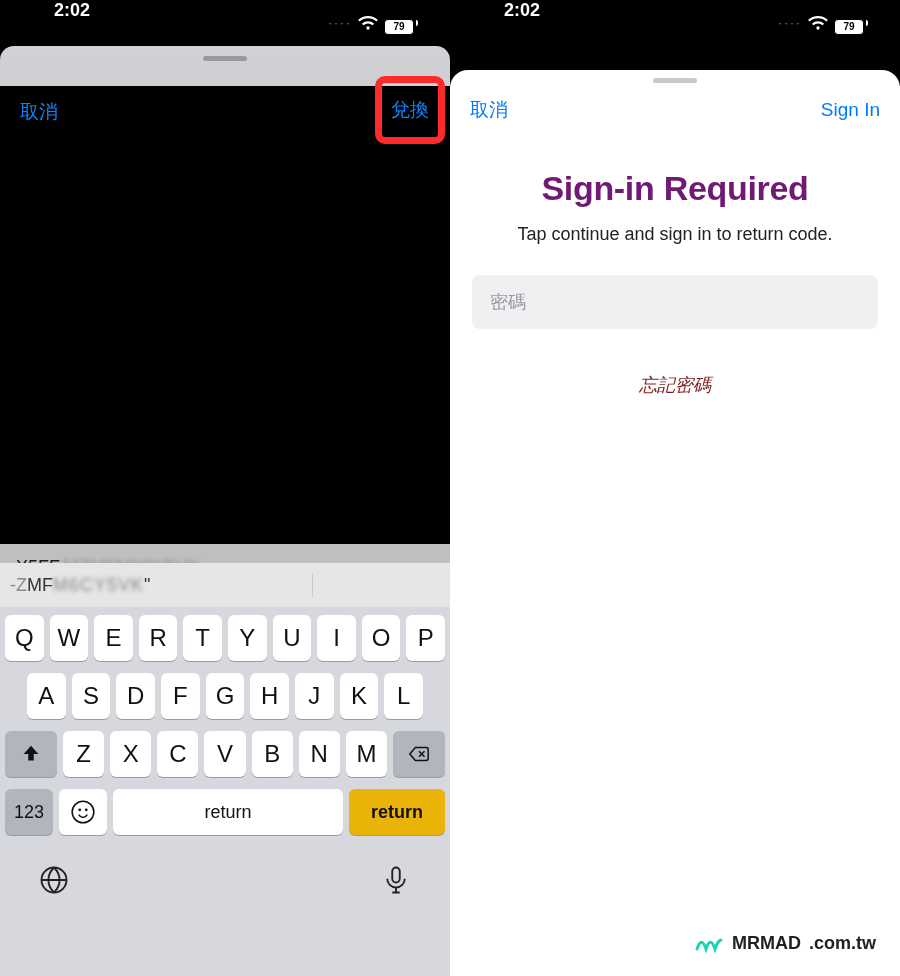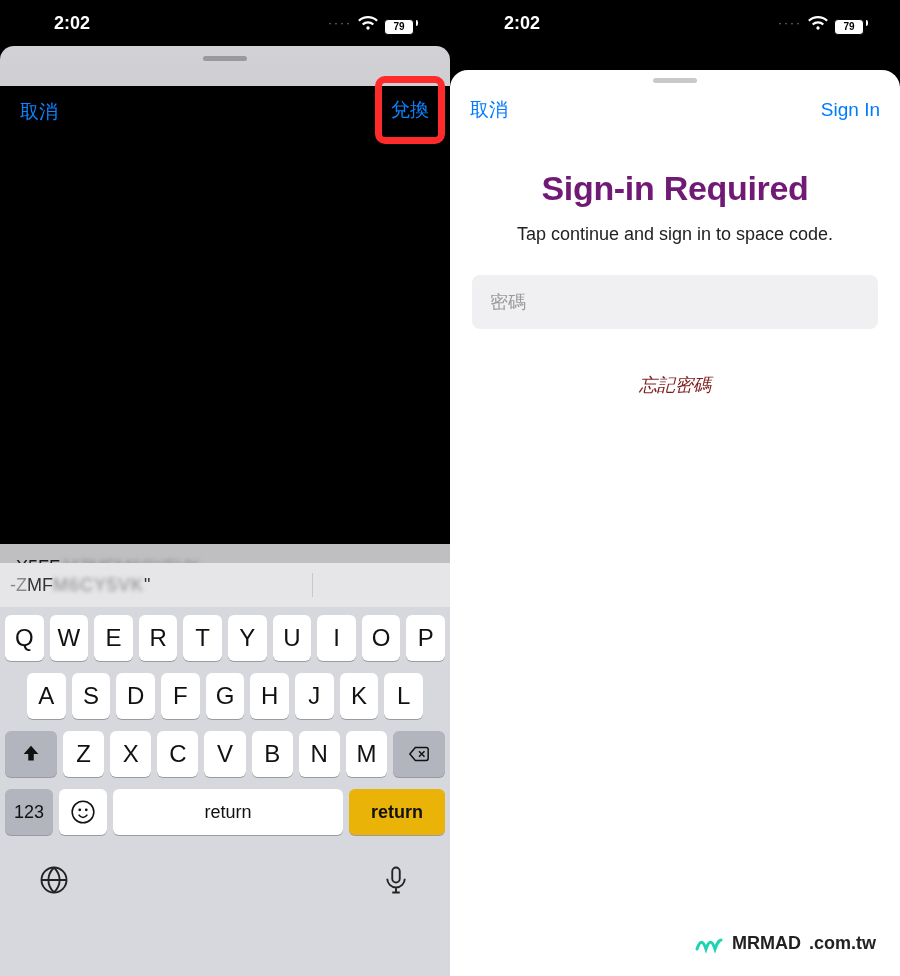--- a/index.html
+++ b/index.html
@@ -3,21 +3,21 @@
 <meta charset="utf-8">
 <style>
   * { box-sizing: border-box; margin: 0; padding: 0; }
   html, body { width: 900px; height: 976px; font-family: -apple-system, "Helvetica Neue", Arial, sans-serif; }
   body { display: flex; background: #fff; }
   .phone { width: 450px; height: 976px; position: relative; overflow: hidden; }
   .phone.left { background: #000; }
   .phone.right { background: #fff; }
 
   
-  .statusbar { height: 46px; display: flex; align-items: center; justify-content: space-between; padding: 0 32px 0 54px; }
+  .statusbar { height: 46px; display: flex; justify-content: space-between; padding: 0 32px 0 54px; }
   .phone.left .statusbar { color: #fff; }
   .phone.right .statusbar { color: #fff; position: absolute; top:0; left:0; right:0; background:#000; z-index:2;}
   .sb-time { font-size: 18px; font-weight: 600; }
   .sb-right { display: flex; align-items: center; gap: 6px; }
   .sb-dots { font-size: 12px; letter-spacing: 2px; opacity: .5; }
   .wifi-icon { width: 20px; height: 16px; }
   .battery { display:flex; align-items:center; gap:2px;}
   .battery-shell { width: 30px; height: 16px; border: 1.5px solid currentColor; border-radius: 4px; position: relative; display:flex; align-items:center; justify-content:center; font-size:10px; font-weight:700; color:#000; background:#fff;margin-top:7px;}
   .phone.right .battery-shell{ color:#000; background:#fff;}
   .battery-tip { width: 2px; height: 6px; background: currentColor; border-radius: 0 2px 2px 0; }
@@ -213,21 +213,21 @@
   <div class="right-handle"></div>
 
   <div class="right-sheet">
     <div class="grabber"></div>
     <div class="right-topbar">
       <span class="btn">取消</span>
       <span class="btn">Sign In</span>
     </div>
     <div class="right-content">
       <h1>Sign-in Required</h1>
-      <p>Tap continue and sign in to space code.</p>
+      <p>Tap continue and sign in to return code.</p>
       <div class="pw-field">
         <span>密碼</span>
       </div>
       <div class="forgot">忘記密碼</div>
     </div>
 
     <div class="watermark">
       <svg viewBox="0 0 40 28">
           <path d="M4 22c4-12 8-12 12 0 4-12 8-12 12 0 4-12 8-12 8-12" fill="none" stroke="#1dd3b0" stroke-width="4" stroke-linecap="round"></path>
         </svg>

